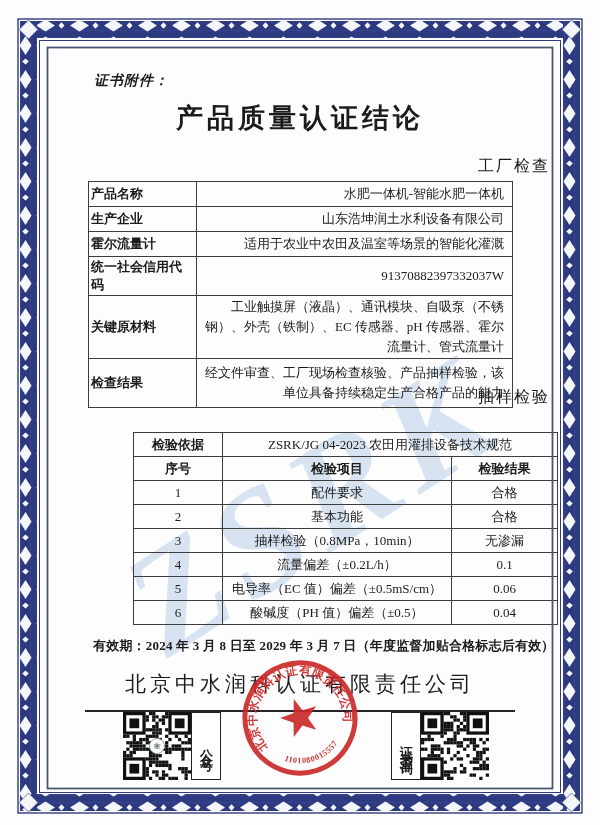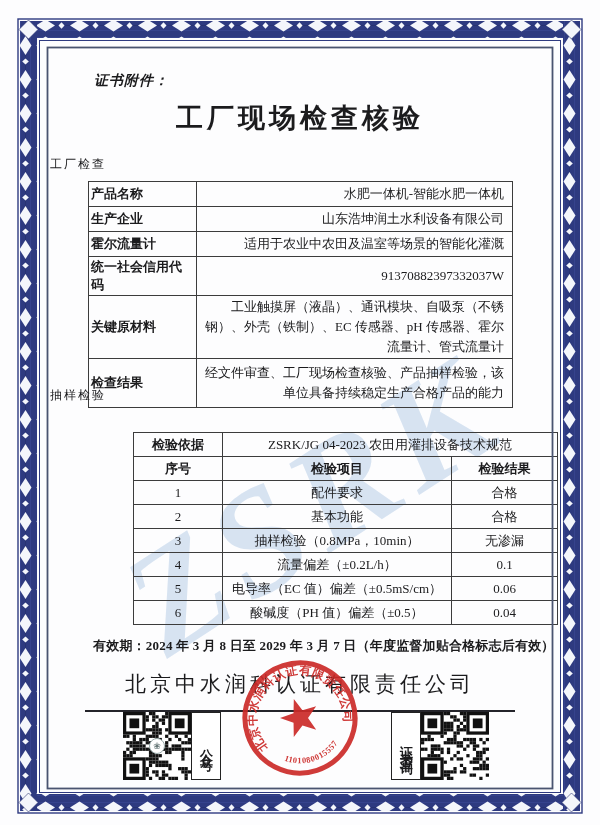--- a/index.html
+++ b/index.html
@@ -21,21 +21,21 @@
     transform:translate(-50%,-50%) rotate(-33deg);
     font-family:"Liberation Serif","DejaVu Serif",serif;
     font-style:italic;font-weight:bold;font-size:148px;letter-spacing:10px;
     color:var(--wm);opacity:.55;white-space:nowrap;
   }
   .content{position:absolute;left:50px;top:50px;width:500px;height:737px;z-index:2;}
   .attach-label{position:absolute;left:44px;top:22px;font-size:14px;font-weight:bold;letter-spacing:1px;font-style:italic;}
   .doc-title{position:absolute;left:0;top:50px;width:100%;text-align:center;
     font-family:"Liberation Sans","DejaVu Sans",sans-serif;
     font-weight:bold;font-size:27px;letter-spacing:4px;}
-  .section-title{position:absolute;left:0;width:100%;text-align:left;font-size:12px;letter-spacing:2px;}
+  .section-title{position:absolute;left:0;width:100%;text-align:right;font-size:16px;letter-spacing:2px;}
   .st-factory{top:106px;}
   .st-sampling{top:337px;}
   table{border-collapse:collapse;background:transparent;table-layout:fixed;}
   td,th{border:1px solid #3c3c3c;font-size:13px;font-weight:normal;vertical-align:middle;}
   .tbl{position:absolute;left:38px;width:424px;}
   .tbl-factory{top:131px;}
   .tbl-sampling{top:382px;margin-left:45px;}
   .tbl-factory col.c1{width:108px;}
   .tbl-factory col.c2{width:316px;}
   .tbl-factory td.lbl{text-align:left;font-weight:700;height:25px;padding:1px 2px;}
@@ -99,21 +99,21 @@
       <polygon points="28.5,793 38,802.5 28.5,812 19,802.5"></polygon>
       <polygon points="571.5,793 581,802.5 571.5,812 562,802.5"></polygon>
     </g>
   </svg>
 
   <div class="watermark">ZSRK</div>
 
   <div class="content">
 
     <div class="attach-label">证书附件：</div>
-    <div class="doc-title">工厂现场检查核验</div>
+    <div class="doc-title">产品质量认证结论</div>
     <div class="section-title st-factory">工厂检查</div>
 
     <table class="tbl tbl-factory">
       <colgroup>
           <col class="c1">
           <col class="c2">
         </colgroup>
       <tbody>
         <tr>
           <td class="lbl">产品名称</td>

